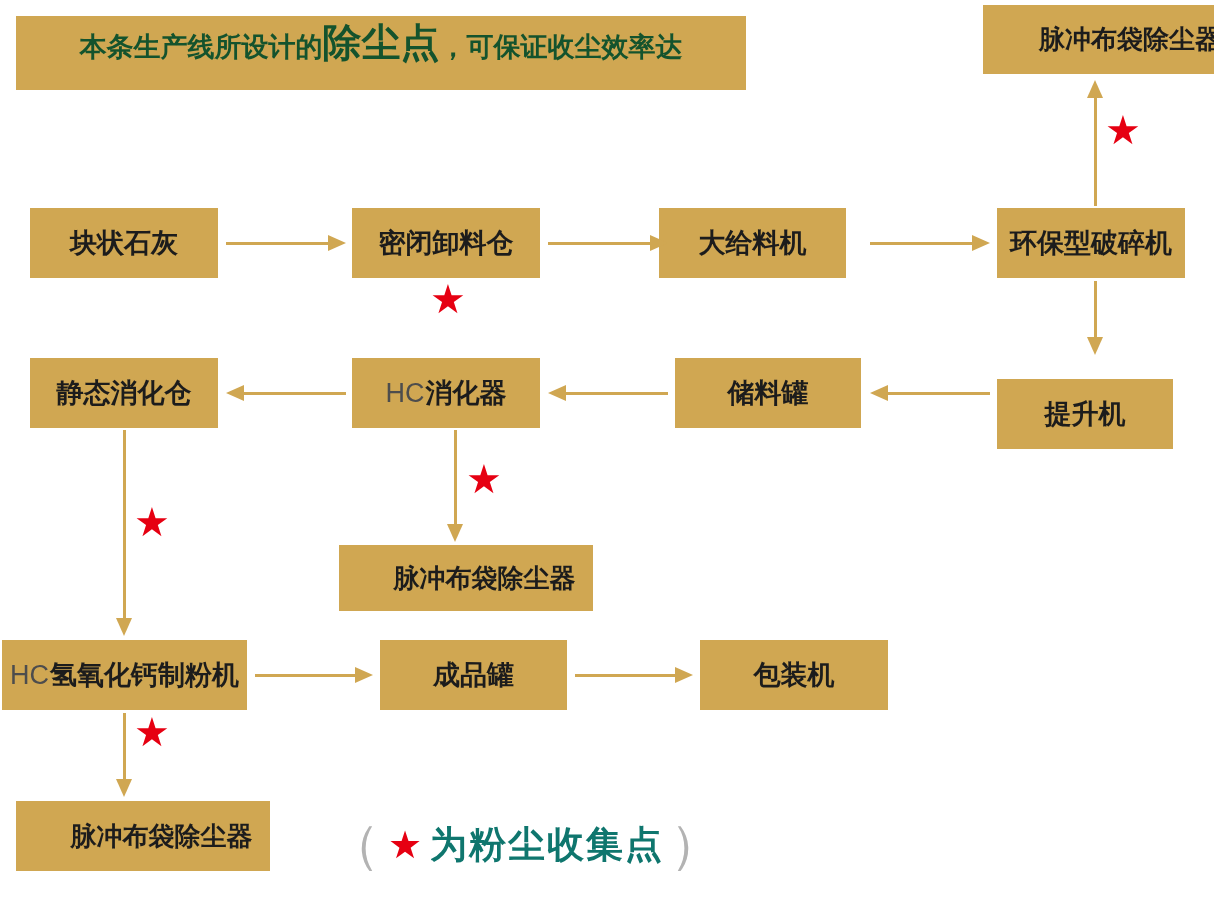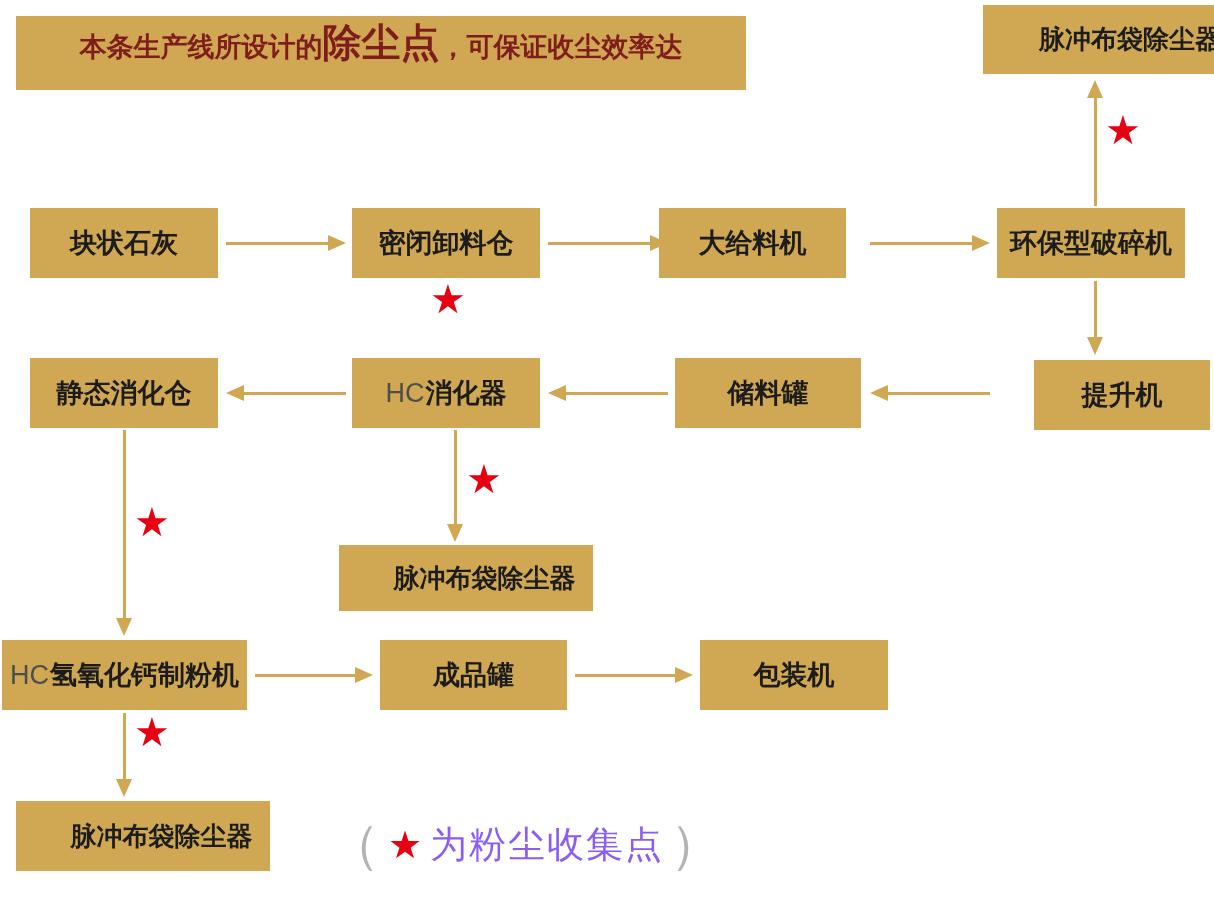--- a/index.html
+++ b/index.html
@@ -8,21 +8,21 @@
     --text:#1c1c1c;
   }
   html,body{margin:0;padding:0;background:#ffffff;}
   body{font-family:"Liberation Sans","DejaVu Sans",sans-serif;}
   .page{position:relative;width:1214px;height:900px;background:#ffffff;overflow:hidden;}
 
   
   .banner{
     position:absolute;left:16px;top:16px;width:730px;height:74px;
     background:var(--gold);display:flex;align-items:baseline;justify-content:center;
-    color:#7f1d1d;white-space:nowrap;
+    color:#14532d;white-space:nowrap;
   }
   .banner .b-base{font-size:27px;font-weight:bold;}
   .banner .b-big{font-size:39px;font-weight:bold;}
   .banner .b-pct{font-size:43px;font-weight:bold;letter-spacing:-1px;}
 
   
   .node{
     position:absolute;background:var(--gold);color:var(--text);
     display:flex;align-items:center;justify-content:center;
     font-size:27px;font-weight:bold;white-space:nowrap;
@@ -52,21 +52,21 @@
     color:var(--red);font-size:40px;font-family:"DejaVu Sans",sans-serif;
   }
 
   
   .legend{
     position:absolute;left:322px;top:810px;height:70px;
     display:flex;align-items:center;white-space:nowrap;
   }
   .legend .paren{font-size:52px;color:#b3b3b3;font-weight:normal;padding:0 6px;}
   .legend .l-star{font-size:38px;color:var(--red);font-family:"DejaVu Sans",sans-serif;margin:0 8px 0 2px;}
-  .legend .l-text{font-size:37px;font-weight:normal;color:#8b5cf6;letter-spacing:2px;}
+  .legend .l-text{font-size:37px;font-weight:bold;color:#0f766e;letter-spacing:2px;}
 </style>
 </head>
 <body>
 
 <div class="page">
 
   <div class="banner">
     <span class="b-base">本条生产线所设计的</span>
       <span class="b-big">除尘点</span>
       <span class="b-base">，可保证收尘效率达</span>
@@ -92,21 +92,21 @@
   <div class="node" style="left:30px;top:358px;width:188px;height:70px;">
     <span>静态消化仓</span>
   </div>
   <div class="node" style="left:352px;top:358px;width:188px;height:70px;">
     <span class="hc">HC</span>
       <span>消化器</span>
   </div>
   <div class="node" style="left:675px;top:358px;width:186px;height:70px;">
     <span>储料罐</span>
   </div>
-  <div class="node" style="left:997px;top:360px;width:176px;height:70px;margin-left:37px;">
+  <div class="node" style="left:997px;top:379px;width:176px;height:70px;">
     <span>提升机</span>
   </div>
 
   <div class="node dust" style="left:339px;top:545px;width:217px;height:66px;">
     <span>脉冲布袋除尘器</span>
   </div>
 
   <div class="node" style="left:2px;top:640px;width:245px;height:70px;">
     <span class="hc">HC</span>
       <span>氢氧化钙制粉机</span>

